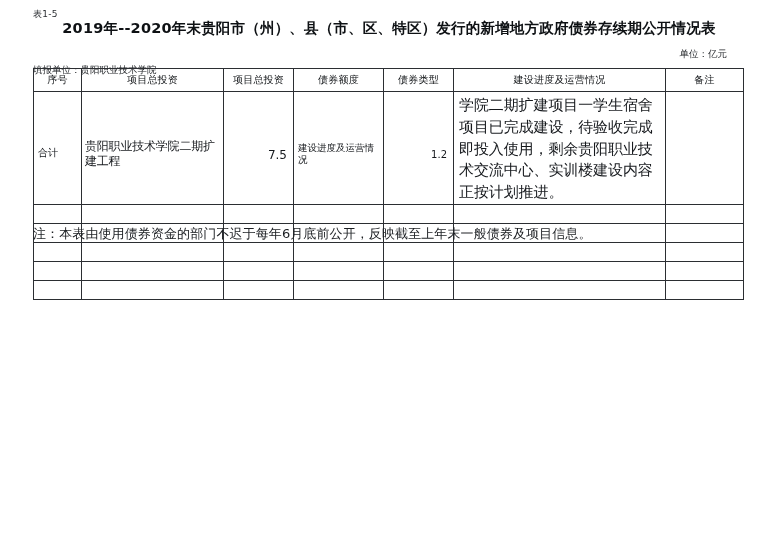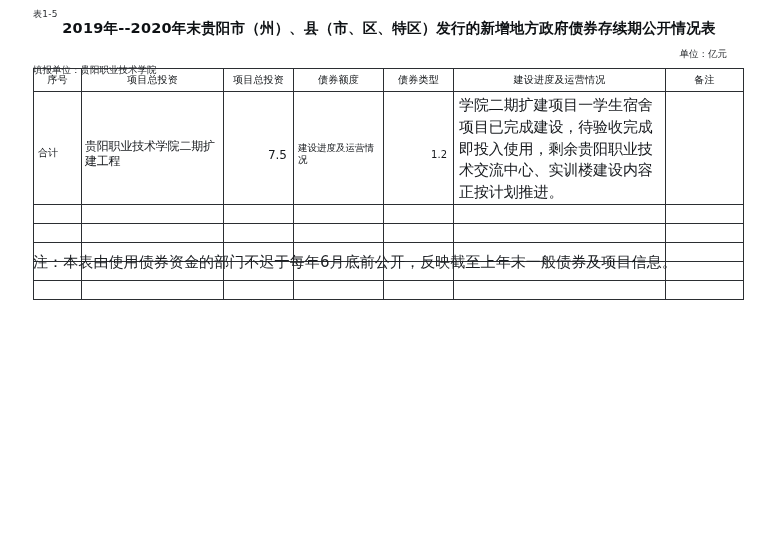--- a/index.html
+++ b/index.html
@@ -132,24 +132,23 @@
     font-size: 15px;
     padding: 3px 5px 0 5px;
     line-height: 1.45;
     text-align: left;
     letter-spacing: -0.1px;
   }
   .note {
     position: absolute;
     left: 33px;
     top: 225px;
-    font-size: 15px;
+    font-size: 13px;
     color: #1b1e22;
     letter-spacing: 0.1px;
-    margin-top: 28px;
   }
   .emptycell {
     height: 17px;
   }
 </style>
 </head>
 <body>
 
 <div class="page">
 

